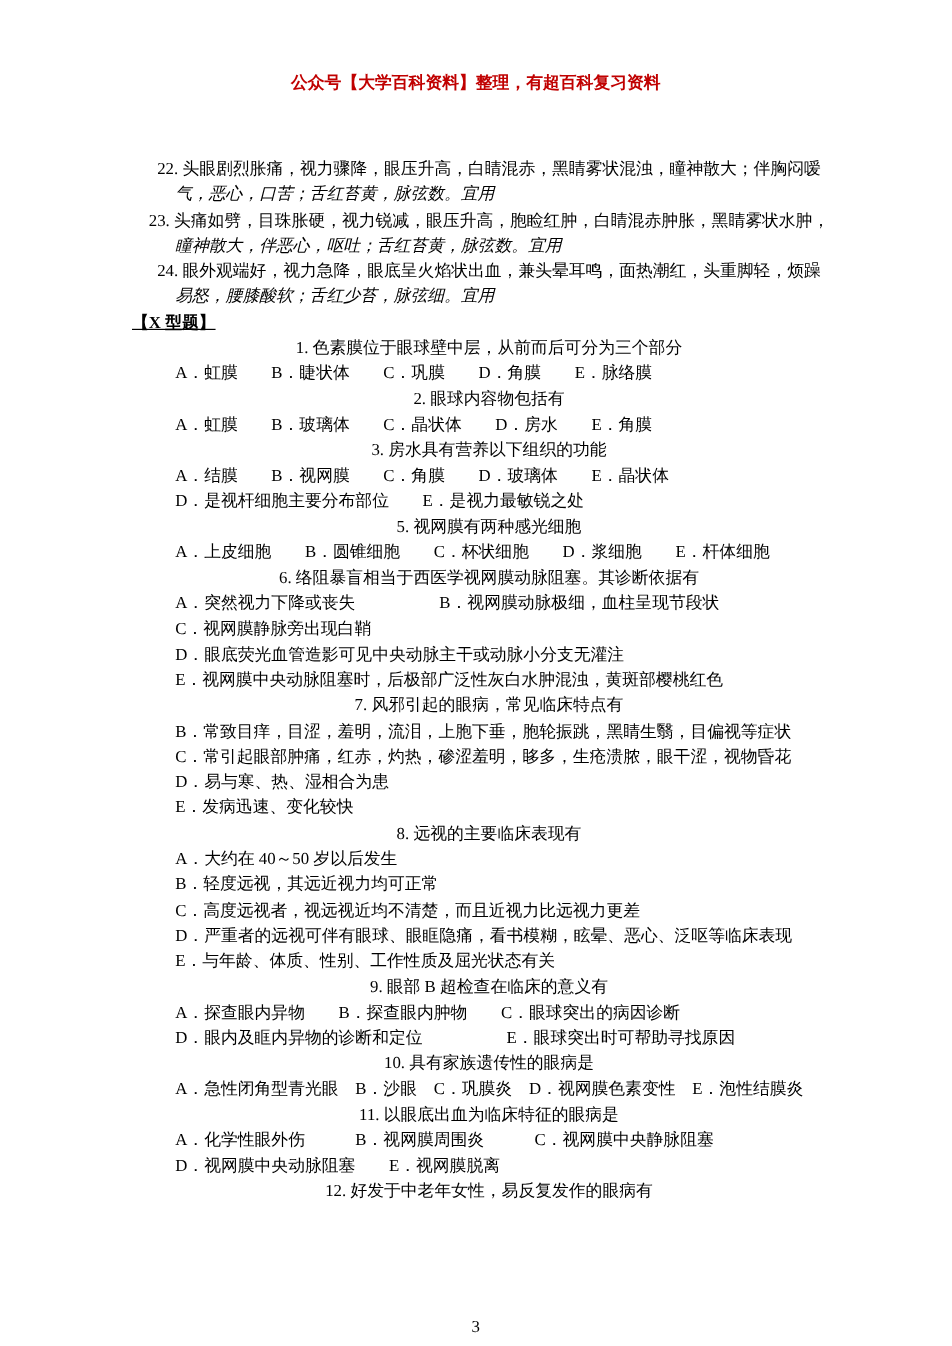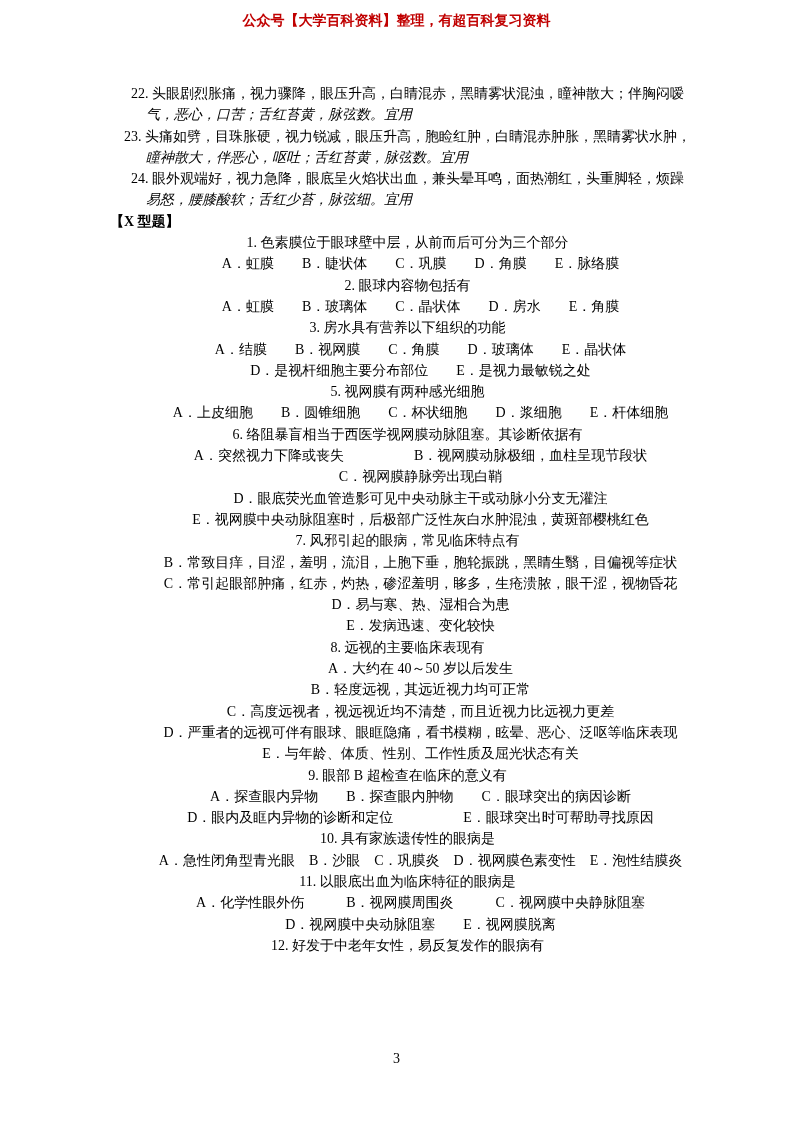--- a/index.html
+++ b/index.html
@@ -9,20 +9,21 @@
     height: 1122px;
     position: relative;
     overflow: hidden;
     font-family: "Liberation Serif", serif;
     color: #000000;
   }
   .page {
     position: absolute;
     inset: 0;
     background: #ffffff;
+    margin-top: 48px;
   }
   .page-header {
     position: absolute;
     top: 12px;
     left: 0;
     width: 100%;
     text-align: center;
     font-size: 14px;
     font-weight: bold;
     color: #c00000;
@@ -32,24 +33,24 @@
     position: absolute;
     top: 83px;
     left: 110px;
     width: 585px;
     font-size: 14px;
     line-height: 21.3px;
   }
   .line {
     white-space: pre;
   }
-  .k-s { font-weight: bold; padding-left: 0; }
+  .k-s { font-weight: bold; padding-left: 0; text-decoration: underline; }
   .k-q { padding-left: 10px; text-align: center; }
   .k-c { padding-left: 36px; font-style: italic; }
-  .k-o { padding-left: 36px; text-align: center; }
+  .k-o { padding-left: 36px; }
   .page-footer {
     position: absolute;
     top: 1051px;
     left: 0;
     width: 100%;
     text-align: center;
     font-size: 14px;
     color: #000000;
   }
 </style>

